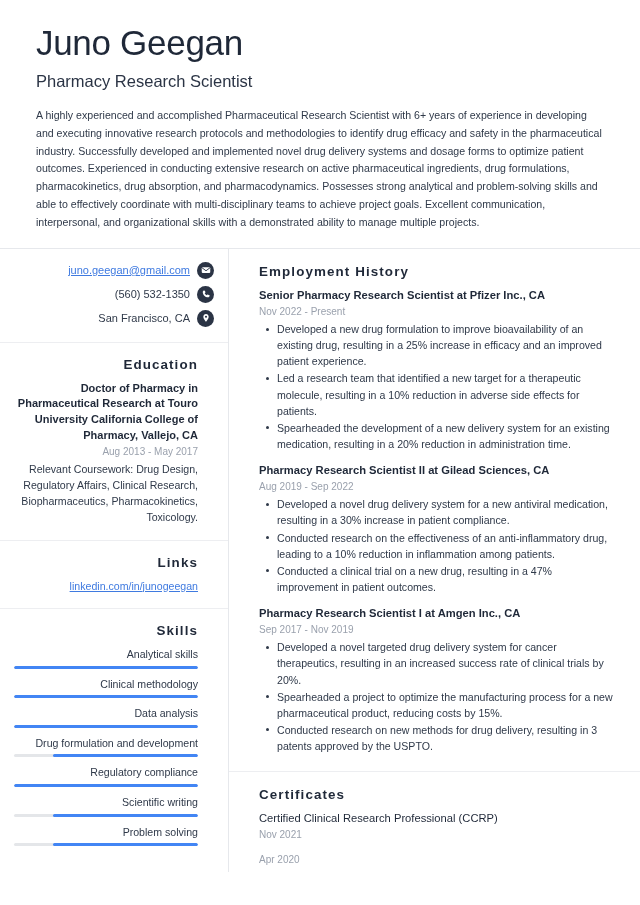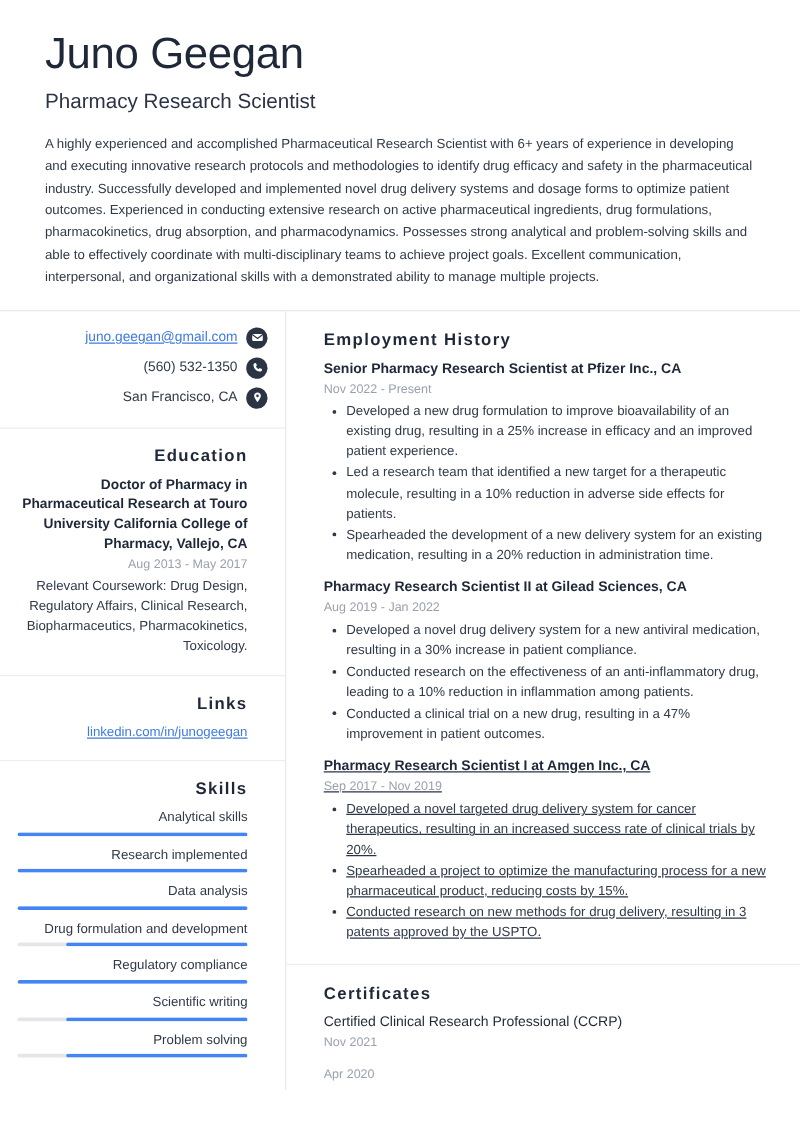--- a/index.html
+++ b/index.html
@@ -199,21 +199,21 @@
     font-size: 13.4px;
     font-weight: 700;
     color: #1f2838;
     letter-spacing: 1.1px;
     margin-bottom: 9px;
   }
 
   .job {
     margin-bottom: 11px;
   }
-  .job:last-child { margin-bottom: 0; text-decoration: underline; }
+  .job:last-child { margin-bottom: 0; }
 
   .job-role {
     font-size: 11.2px;
     font-weight: 700;
     color: #1f2838;
     line-height: 1.38;
   }
 
   .job-date {
     font-size: 10px;
@@ -339,21 +339,21 @@
         <div>
 
           <div class="skill">
             <div class="skill-name">Analytical skills</div>
             <div class="skill-track">
               <div class="skill-fill" style="width: 100%;"></div>
             </div>
           </div>
 
           <div class="skill">
-            <div class="skill-name">Research implemented</div>
+            <div class="skill-name">Clinical methodology</div>
             <div class="skill-track">
               <div class="skill-fill" style="width: 100%;"></div>
             </div>
           </div>
 
           <div class="skill">
             <div class="skill-name">Data analysis</div>
             <div class="skill-track">
               <div class="skill-fill" style="width: 100%;"></div>
             </div>
@@ -402,21 +402,21 @@
           <div class="job-date">Nov 2022 - Present</div>
           <ul class="bullets">
             <li>Developed a new drug formulation to improve bioavailability of an existing drug, resulting in a 25% increase in efficacy and an improved patient experience.</li>
             <li>Led a research team that identified a new target for a therapeutic molecule, resulting in a 10% reduction in adverse side effects for patients.</li>
             <li>Spearheaded the development of a new delivery system for an existing medication, resulting in a 20% reduction in administration time.</li>
           </ul>
         </div>
 
         <div class="job">
           <div class="job-role">Pharmacy Research Scientist II at Gilead Sciences, CA</div>
-          <div class="job-date">Aug 2019 - Jan 2022</div>
+          <div class="job-date">Aug 2019 - Sep 2022</div>
           <ul class="bullets">
             <li>Developed a novel drug delivery system for a new antiviral medication, resulting in a 30% increase in patient compliance.</li>
             <li>Conducted research on the effectiveness of an anti-inflammatory drug, leading to a 10% reduction in inflammation among patients.</li>
             <li>Conducted a clinical trial on a new drug, resulting in a 47% improvement in patient outcomes.</li>
           </ul>
         </div>
 
         <div class="job">
           <div class="job-role">Pharmacy Research Scientist I at Amgen Inc., CA</div>
           <div class="job-date">Sep 2017 - Nov 2019</div>

